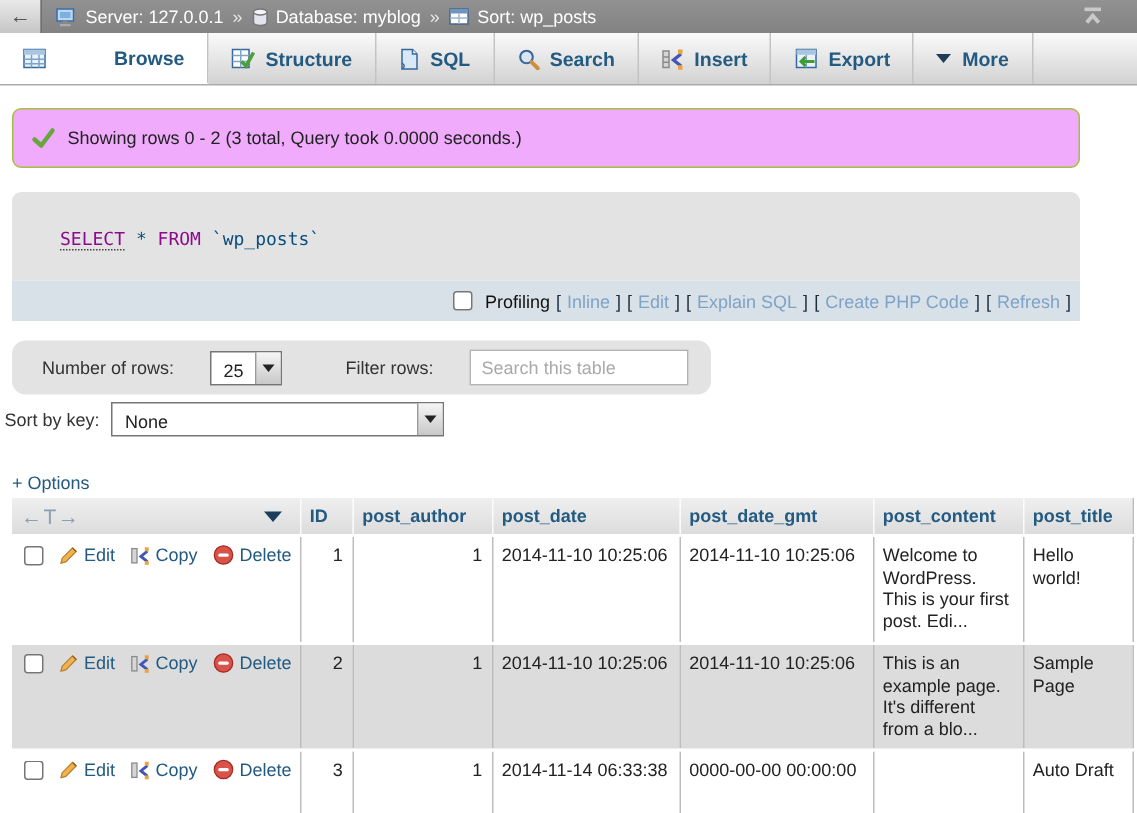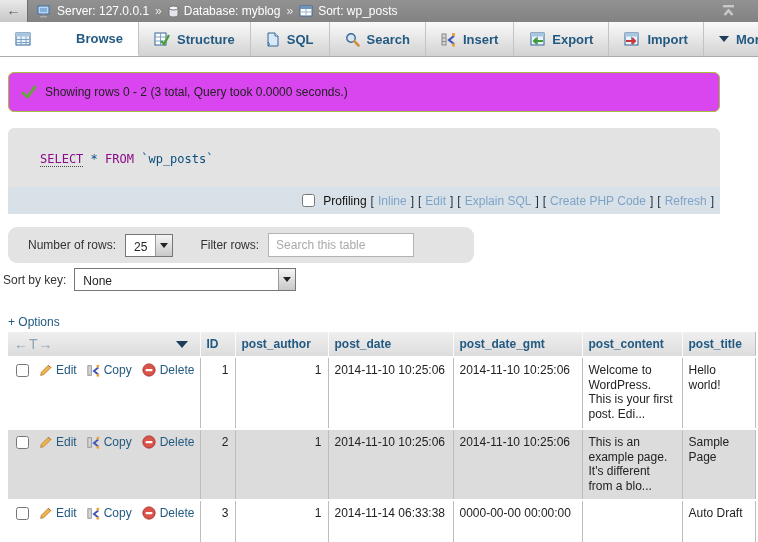--- a/index.html
+++ b/index.html
@@ -39,21 +39,21 @@
   }
   .tab.active { background:#fff; border-bottom:1px solid #fff;gap:45px; }
   .more-caret {
     width:0; height:0; border-left:5px solid transparent; border-right:5px solid transparent;
     border-top:6px solid #1d3d5a;
   }
 
   
   .notice {
     position:absolute; top:72px; left:8px; width:712px; height:40px;
-    background:#d946ef; border:1px solid #a3c13e; border-radius:6px;
+    background:#f0abfc; border:1px solid #a3c13e; border-radius:6px;
     display:flex; align-items:center; gap:8px; padding-left:12px; color:#222;
   }
 
   
   .querybox { position:absolute; top:128px; left:8px; width:712px; }
   .query-area {
     height:59px; background:#e3e3e3; border-radius:6px 6px 0 0;
     padding:24px 10px 0 32px;
     font-family:"DejaVu Sans Mono","Liberation Mono",monospace; font-size:12px;
   }
@@ -66,21 +66,21 @@
     gap:4px; padding-right:6px; white-space:nowrap; color:#111;
   }
   .query-footer input[type=checkbox] { width:13px; height:13px; margin:0 4px 0 0; }
   .inline-link { color:#7da3c6; cursor:pointer; }
   .bracket { color:#1c2e3e; }
 
   
   .controls-bar {
     position:absolute; top:227px; left:8px; width:466px; height:36px;
     background:#e3e3e3; border-radius:9px;
-    display:flex; align-items:center; gap:9px; padding-left:20px; color:#333;
+    display:flex; align-items:center; gap:24px; padding-left:20px; color:#333;
   }
   .mock-select {
     display:inline-flex; align-items:stretch; background:#fff;
     border:1px solid #767676; height:23px; cursor:pointer;
   }
   .mock-select .val { display:flex; align-items:center; padding:12px 8px; color:#222; }
   .mock-select .btn {
     width:17px; background:linear-gradient(#f5f5f5,#c8c8c8); border-left:1px solid #9a9a9a;
     display:flex; align-items:center; justify-content:center;
   }
@@ -236,31 +236,20 @@
     <div class="tab">
       <span class="icon">
         <svg width="16" height="14" viewBox="0 0 16 14">
             <rect x="2" y="1" width="13" height="12" fill="#eaf2fa" stroke="#35679a"></rect>
             <rect x="2" y="1" width="13" height="3.5" fill="#a9c6e0"></rect>
             <line x1="8.5" y1="4.5" x2="8.5" y2="13" stroke="#7da3c6"></line>
             <path d="M14 9 H5 M8 6 L5 9 L8 12" fill="none" stroke="#3f9c35" stroke-width="2"></path>
           </svg>
       </span>
       <span>Export</span>
-    </div>
-    <div class="tab">
-      <span class="icon">
-        <svg width="16" height="14" viewBox="0 0 16 14">
-            <rect x="1" y="1" width="13" height="12" fill="#eaf2fa" stroke="#35679a"></rect>
-            <rect x="1" y="1" width="13" height="3.5" fill="#a9c6e0"></rect>
-            <line x1="7.5" y1="4.5" x2="7.5" y2="13" stroke="#7da3c6"></line>
-            <path d="M2 9 H11 M8 6 L11 9 L8 12" fill="none" stroke="#c83737" stroke-width="2"></path>
-          </svg>
-      </span>
-      <span>Import</span>
     </div>
     <div class="tab">
       <span class="more-caret"></span>
       <span>More</span>
     </div>
   </div>
 
   <div class="notice">
     <span class="icon">
       <svg width="16" height="14" viewBox="0 0 16 14">

